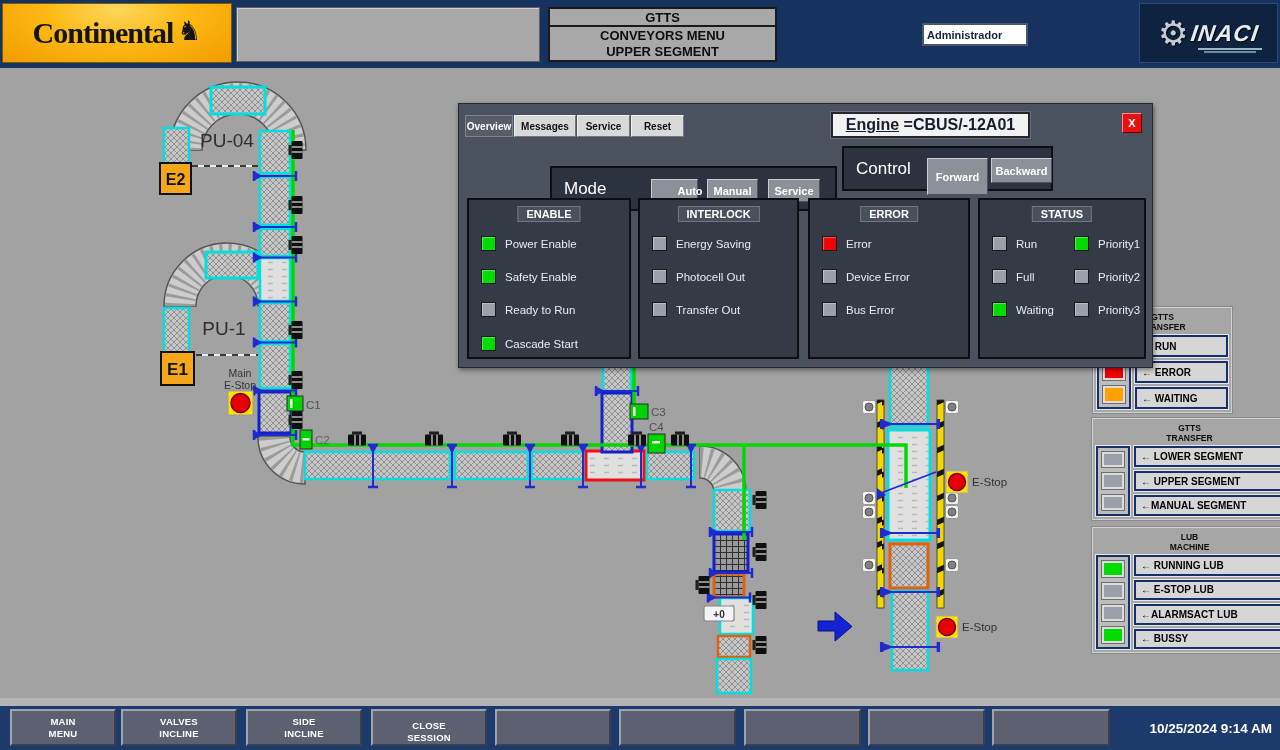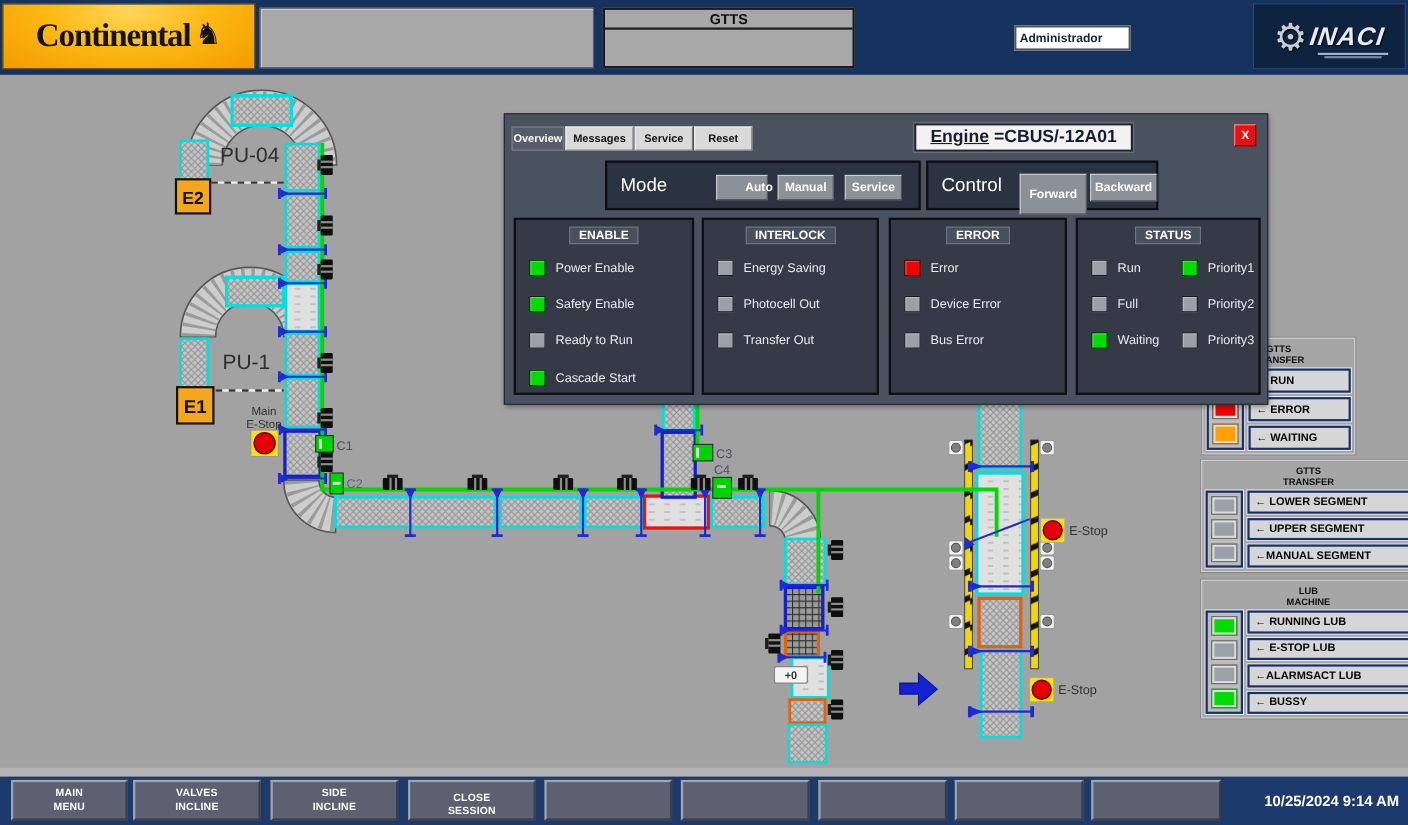--- a/index.html
+++ b/index.html
@@ -325,20 +325,24 @@
   </svg>
 
   <div class="hdr">
     <div class="conti">
       <span class="conti-text">Continental</span>
       <span class="conti-horse">♞</span>
     </div>
     <div class="hdr-blank"></div>
     <div class="hdr-title">
       <div class="hdr-title-top">GTTS</div>
+      <div class="hdr-title-bot">
+        <span>CONVEYORS MENU</span>
+        <span>UPPER SEGMENT</span>
+      </div>
     </div>
     <input class="user-box" readonly="" value="Administrador" style="">
     <div class="inaci">
       <span class="inaci-gear">⚙</span>
       <span class="inaci-text">INACI</span>
       <span class="inaci-sub"></span>
     </div>
   </div>
 
   <div class="side-panel" style="left:1093px;top:307px;width:139px;height:106px;">
@@ -399,21 +403,21 @@
 
   <div class="popup">
     <div class="pp-tab tab-active" style="left:6px;width:48px;">Overview</div>
     <div class="pp-tab tab-idle" style="left:55px;width:62px;">Messages</div>
     <div class="pp-tab tab-idle" style="left:118px;width:53px;">Service</div>
     <div class="pp-tab tab-idle" style="left:172px;width:53px;">Reset</div>
 
     <div class="pp-title"><span class="u">Engine</span><span> =CBUS/-12A01</span></div>
     <div class="pp-close">X</div>
 
-    <div class="pp-group" style="left:91px;width:287px;">
+    <div class="pp-group" style="left:91px;width:287px;margin-top:20px;">
       <div class="pp-group-label">Mode</div>
       <div class="pp-btn" style="left:99px;width:47px;padding-left:31px;">Auto</div>
       <div class="pp-btn" style="left:155px;width:51px;">Manual</div>
       <div class="pp-btn" style="left:216px;width:52px;">Service</div>
     </div>
 
     <div class="pp-group" style="left:383px;width:211px;">
       <div class="pp-group-label">Control</div>
       <div class="pp-btn" style="left:83px;width:61px;height:37px;top:10px;">Forward</div>
       <div class="pp-btn" style="left:147px;width:61px;height:25px;top:10px;">Backward</div>

